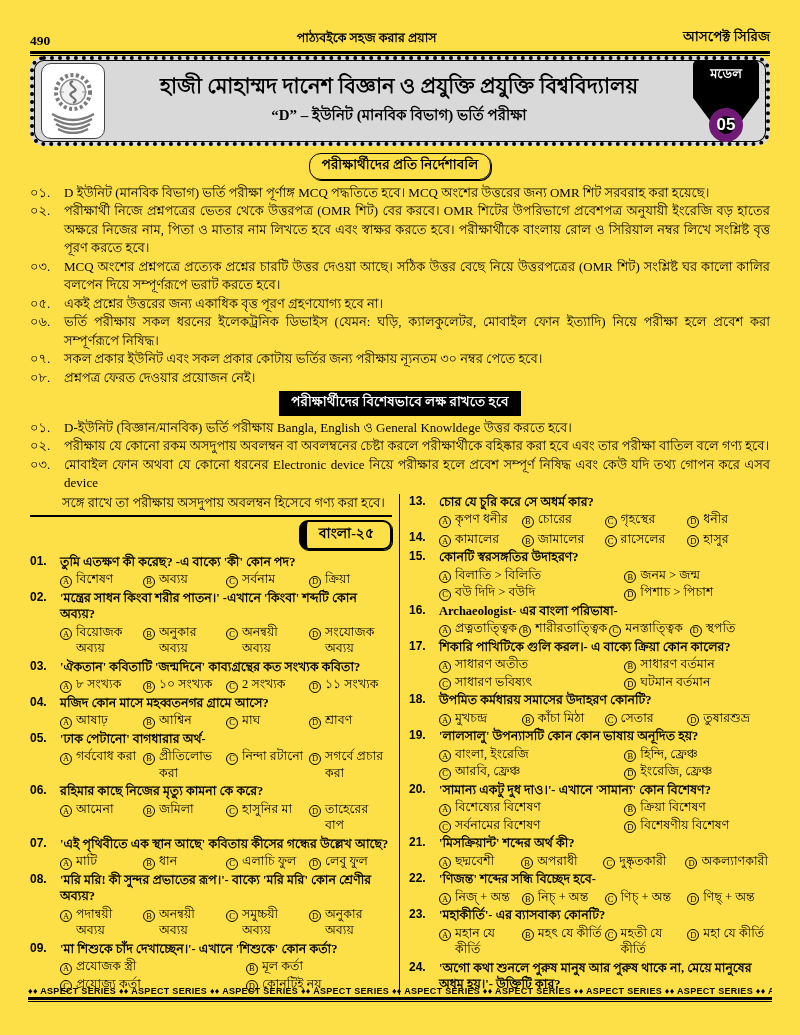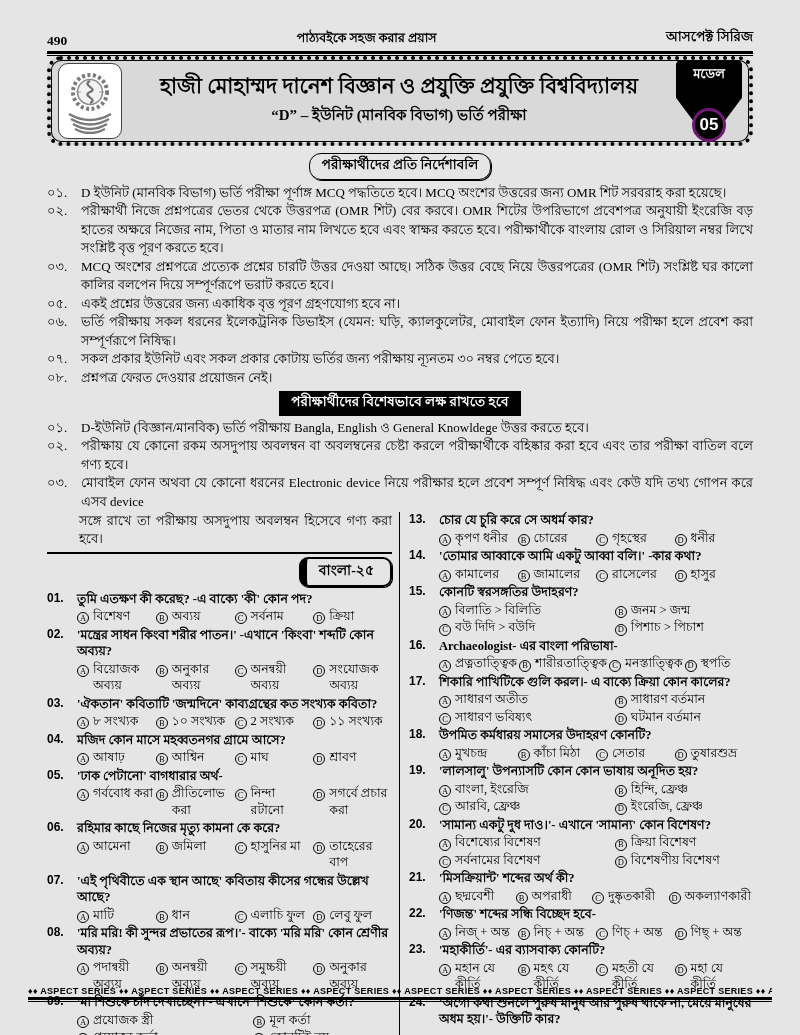--- a/index.html
+++ b/index.html
@@ -1,37 +1,37 @@
 <!DOCTYPE html>
 <html lang="bn"><head>
 <meta charset="utf-8">
 <style>
   * { margin:0; padding:0; box-sizing:border-box; }
   body { background:#fff; font-family:"Liberation Serif","DejaVu Sans",serif; color:#000; }
-  .page { position:relative; width:800px; height:1035px; padding:26px 47px 0; overflow:hidden; background:#e5e5e5; }
+  .page { position:relative; width:800px; height:1035px; padding:26px 30px 0; overflow:hidden; background:#fde047; }
 
   
   .topbar { display:flex; justify-content:space-between; align-items:flex-end; font-weight:bold; font-size:13.5px; }
   .topbar .tagline { font-size:12.5px; }
   .rule-double { border:0; border-top:3px solid #000; border-bottom:1px solid #000; height:5px; margin-top:2px; }
 
   
   .masthead { height:90px; background:#d9d9d9; border:4px dotted #000; border-radius:14px;
               box-shadow:inset 0 0 0 1px #000; display:flex; align-items:center; gap:8px; padding:4px 7px; }
   .logo-box { width:64px; height:76px; background:#fff; border:1px solid #444; border-radius:10px;
               display:flex; align-items:center; justify-content:center; flex:0 0 auto; }
   .mast-center { flex:1; text-align:center; }
   .mast-title { font-size:21px; font-weight:bold; line-height:1.15; }
   .mast-sub { font-size:15px; font-weight:bold; margin-top:5px; }
   .model-badge { position:relative; width:66px; height:82px; flex:0 0 auto; }
   .model-shape { position:absolute; inset:0; background:#000; border-radius:5px;
                  clip-path:polygon(0 0,100% 0,100% 46%,50% 100%,0 46%); }
   .model-label { position:absolute; top:4px; width:100%; text-align:center; color:#fff; font-weight:bold; font-size:13px; }
   .model-circle { position:absolute; left:50%; bottom:0; transform:translateX(-50%);
-                  width:34px; height:34px; background:#000; border:3px solid #701a75; border-radius:50%;
+                  width:34px; height:34px; background:#000; border:8px solid #701a75; border-radius:50%;
                   color:#fff; font-weight:bold; font-size:17px; display:flex; align-items:center; justify-content:center;
                   font-family:"Liberation Sans",sans-serif; }
 
   
   .inst-title-row { text-align:center; margin:7px 0 4px; }
   .inst-title { display:inline-block; border:1.5px solid #000; border-radius:12px; padding:0 12px 2px;
                 font-weight:bold; font-size:13.5px; box-shadow:1px 1px 0 #000; }
   .inst-list { font-size:13px; line-height:1.42; }
   .inst-item { display:flex; gap:7px; text-align:justify; }
   .ino { flex:0 0 27px; }
@@ -471,21 +471,20 @@
                     <span class="circ">D</span>
                     <span>ধনীর</span>
                   </span>
                 </div>
             </div>
           </div>
 
           <div class="q">
             <span class="qno">14.</span>
             <div class="qbody">
-              <div class="qtext">'তোমার আব্বাকে আমি একটু আব্বা বলি।' -কার কথা?</div>
               <div class="opts layout-row">
 
                   <span class="opt">
                     <span class="circ">A</span>
                     <span>কামালের</span>
                   </span>
 
                   <span class="opt">
                     <span class="circ">B</span>
                     <span>জামালের</span>

